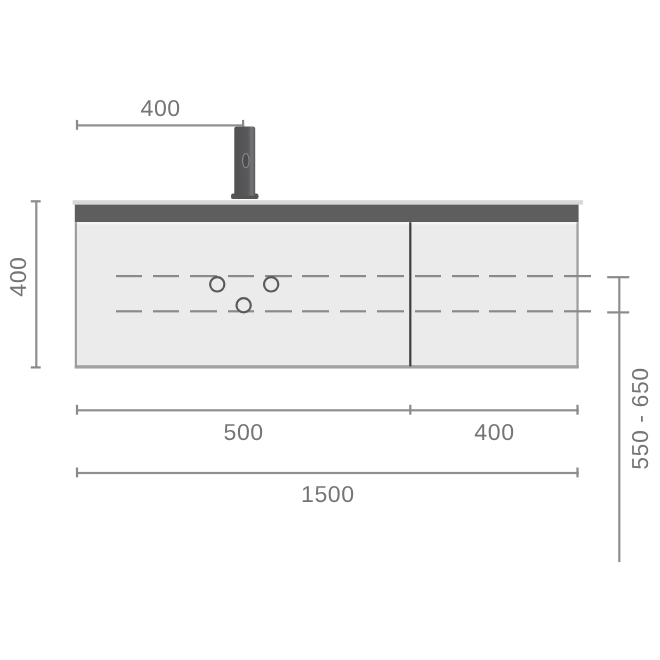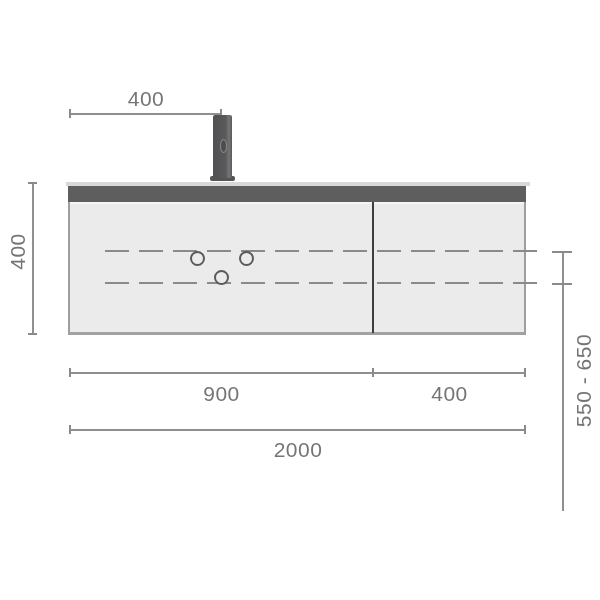--- a/index.html
+++ b/index.html
@@ -161,21 +161,21 @@
 
   <div class="abs dim-line-v dim-right-line"></div>
   <div class="abs tick-h-wide dim-right-tick-t"></div>
   <div class="abs tick-h-wide dim-right-tick-b"></div>
   <div class="abs dim-label rot dim-right-label">550 - 650</div>
 
   <div class="abs dim-line-h dim-b1-line"></div>
   <div class="abs tick-v dim-b1-tick-l"></div>
   <div class="abs tick-v dim-b1-tick-m"></div>
   <div class="abs tick-v dim-b1-tick-r"></div>
-  <div class="abs dim-label dim-b1-label-left">900</div>
+  <div class="abs dim-label dim-b1-label-left">500</div>
   <div class="abs dim-label dim-b1-label-right">400</div>
 
   <div class="abs dim-line-h dim-b2-line"></div>
   <div class="abs tick-v dim-b2-tick-l"></div>
   <div class="abs tick-v dim-b2-tick-r"></div>
-  <div class="abs dim-label dim-b2-label">2000</div>
+  <div class="abs dim-label dim-b2-label">1500</div>
 
 </div>
 
 </body></html>

